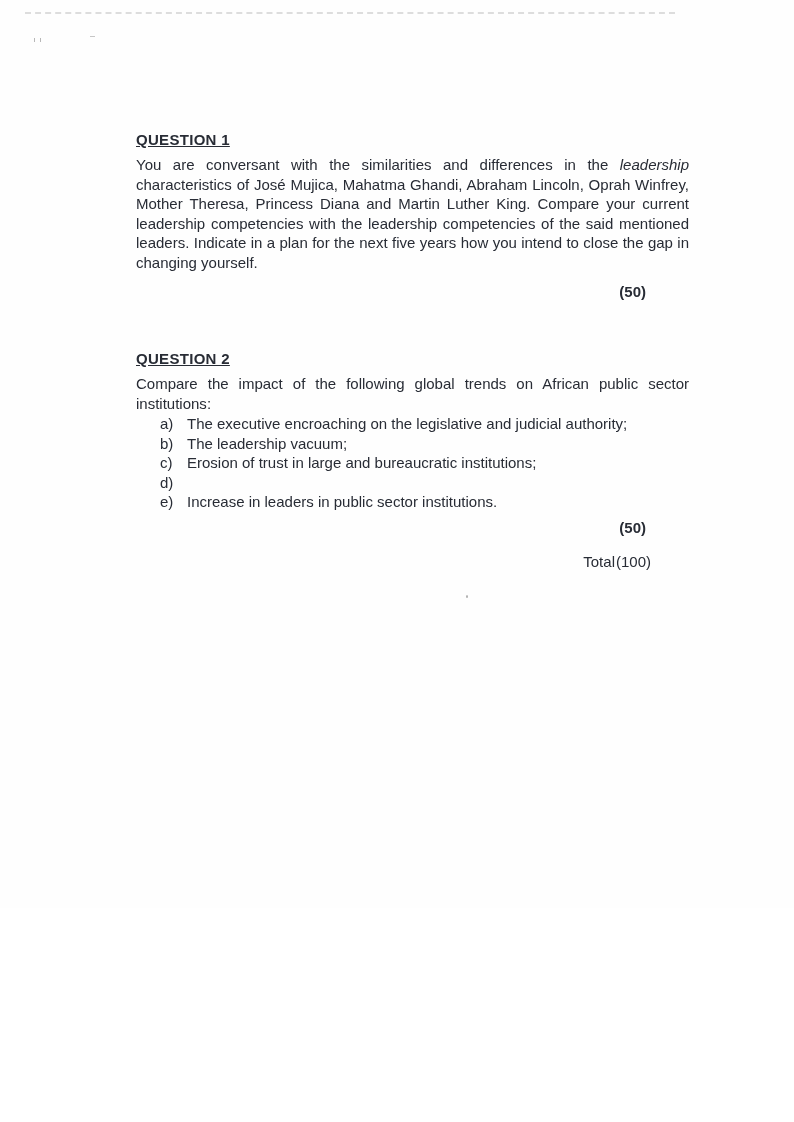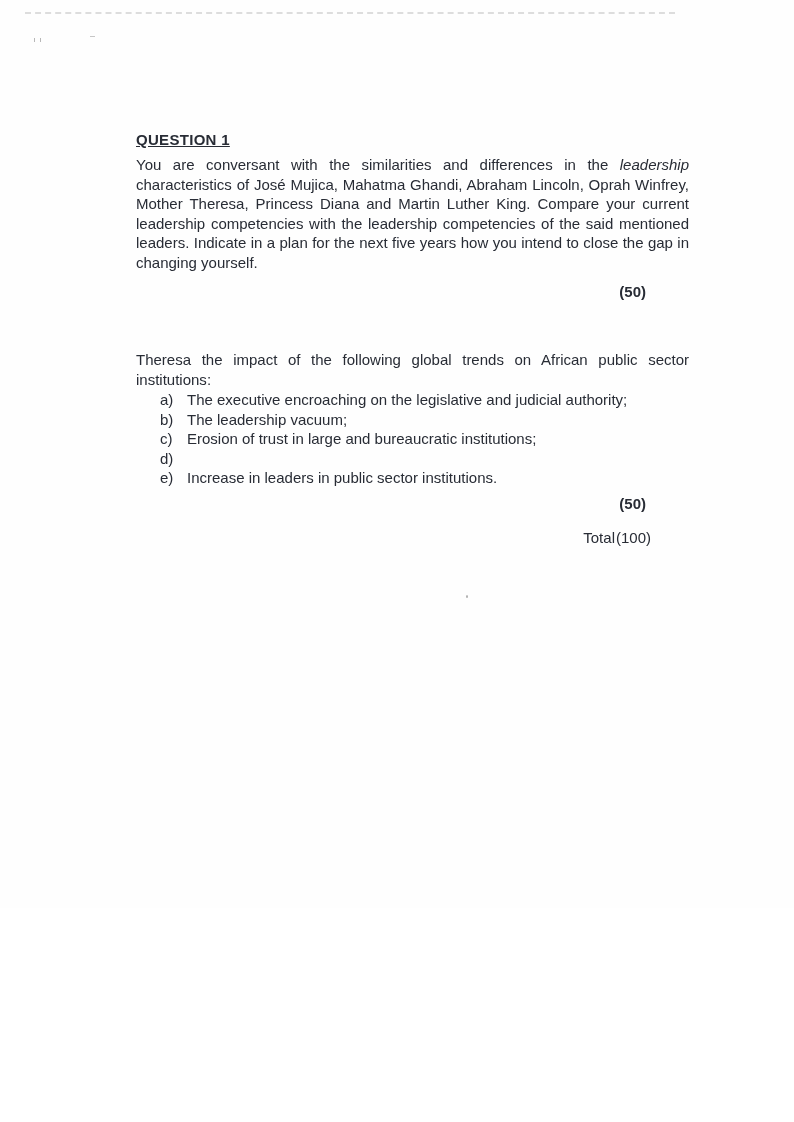--- a/index.html
+++ b/index.html
@@ -140,21 +140,22 @@
   <div class="scan-speck-1"></div>
   <div class="scan-speck-2"></div>
 
   <section class="q-block q1-block">
     <h2 class="q-heading">QUESTION 1</h2>
     <p class="q-body"><span>You are conversant with the similarities and differences in the </span><span class="i">leadership</span><span> characteristics of </span><span class="b">José Mujica, Mahatma Ghandi, Abraham Lincoln, Oprah Winfrey, Mother Theresa, Princess Diana and Martin Luther King</span><span>. Compare your </span><span class="b">current leadership competencies</span><span> with the leadership competencies of the said mentioned leaders. Indicate in a plan for the </span><span class="b">next five years</span><span> how you intend to close the </span><span class="b">gap in changing yourself.</span></p>
     <p class="marks-line">(50)</p>
   </section>
 
   <section class="q-block q2-block">
-    <p class="q-body"><span>Theresa </span><span class="b">the impact of the following global trends on African public sector institutions</span><span>:</span></p>
+    <h2 class="q-heading">QUESTION 2</h2>
+    <p class="q-body"><span>Compare </span><span class="b">the impact of the following global trends on African public sector institutions</span><span>:</span></p>
     <ol class="item-list">
       <li>
           <span class="item-label">a)</span>
           <span>The executive encroaching on the legislative and judicial authority;</span>
         </li>
       <li>
           <span class="item-label">b)</span>
           <span>The leadership vacuum;</span>
         </li>
       <li>

